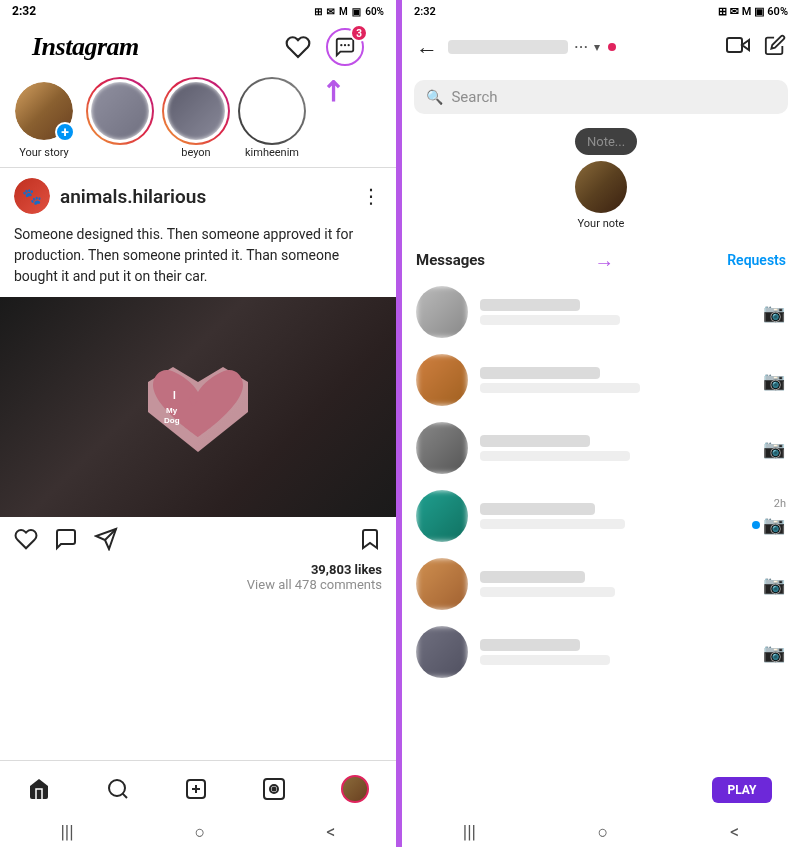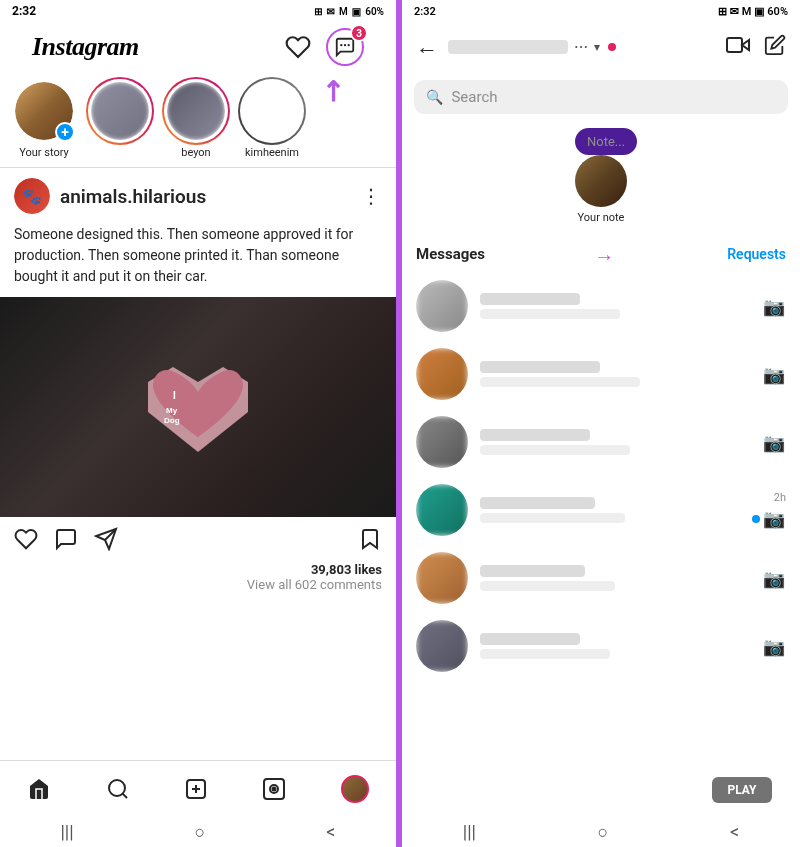--- a/index.html
+++ b/index.html
@@ -373,25 +373,26 @@
 
     
     .note-area {
       display: flex;
       flex-direction: column;
       align-items: center;
       padding: 6px 20px 10px;
       position: relative;
     }
     .note-bubble {
-      background: #4c1d95;
+      background: #404040;
       border-radius: 16px;
       padding: 6px 12px;
       font-size: 13px;
       color: #8e8e8e;
+      margin-bottom: 6px;
       align-self: flex-start;
       margin-left: 10px;
     }
     .note-avatar-wrap {
       width: 52px;
       height: 52px;
       border-radius: 50%;
       background: linear-gradient(135deg, #8a6a3a, #6a4020);
       overflow: hidden;
     }
@@ -480,21 +481,21 @@
     }
     .unread-dot {
       width: 8px;
       height: 8px;
       border-radius: 50%;
       background: #0095f6;
     }
 
     
     .play-hint {
-      background: #737373;
+      background: #6d28d9;
       color: #fff;
       font-size: 12px;
       font-weight: 700;
       padding: 6px 14px;
       border-radius: 6px;
       margin: 4px 14px;
       display: flex;
       align-items: center;
       justify-content: center;
       width: 60px;
@@ -678,21 +679,21 @@
     <div class="spacer"></div>
     <div class="action-icon">
       <svg width="24" height="24" viewBox="0 0 24 24" fill="none" stroke="#262626" stroke-width="2">
         <path d="M19 21l-7-5-7 5V5a2 2 0 0 1 2-2h10a2 2 0 0 1 2 2z"></path>
       </svg>
     </div>
   </div>
 
   <div class="post-meta">
     <div class="likes-count">39,803 likes</div>
-    <div class="view-comments">View all 602 comments</div>
+    <div class="view-comments">View all 478 comments</div>
   </div>
 
   <div class="bottom-nav">
     <div class="nav-item">
       <svg width="24" height="24" viewBox="0 0 24 24" fill="#262626">
         <path d="M3 9l9-7 9 7v11a2 2 0 0 1-2 2H5a2 2 0 0 1-2-2z"></path>
           <polyline points="9 22 9 12 15 12 15 22" fill="none" stroke="#fff" stroke-width="1.5"></polyline>
       </svg>
     </div>
     <div class="nav-item">

